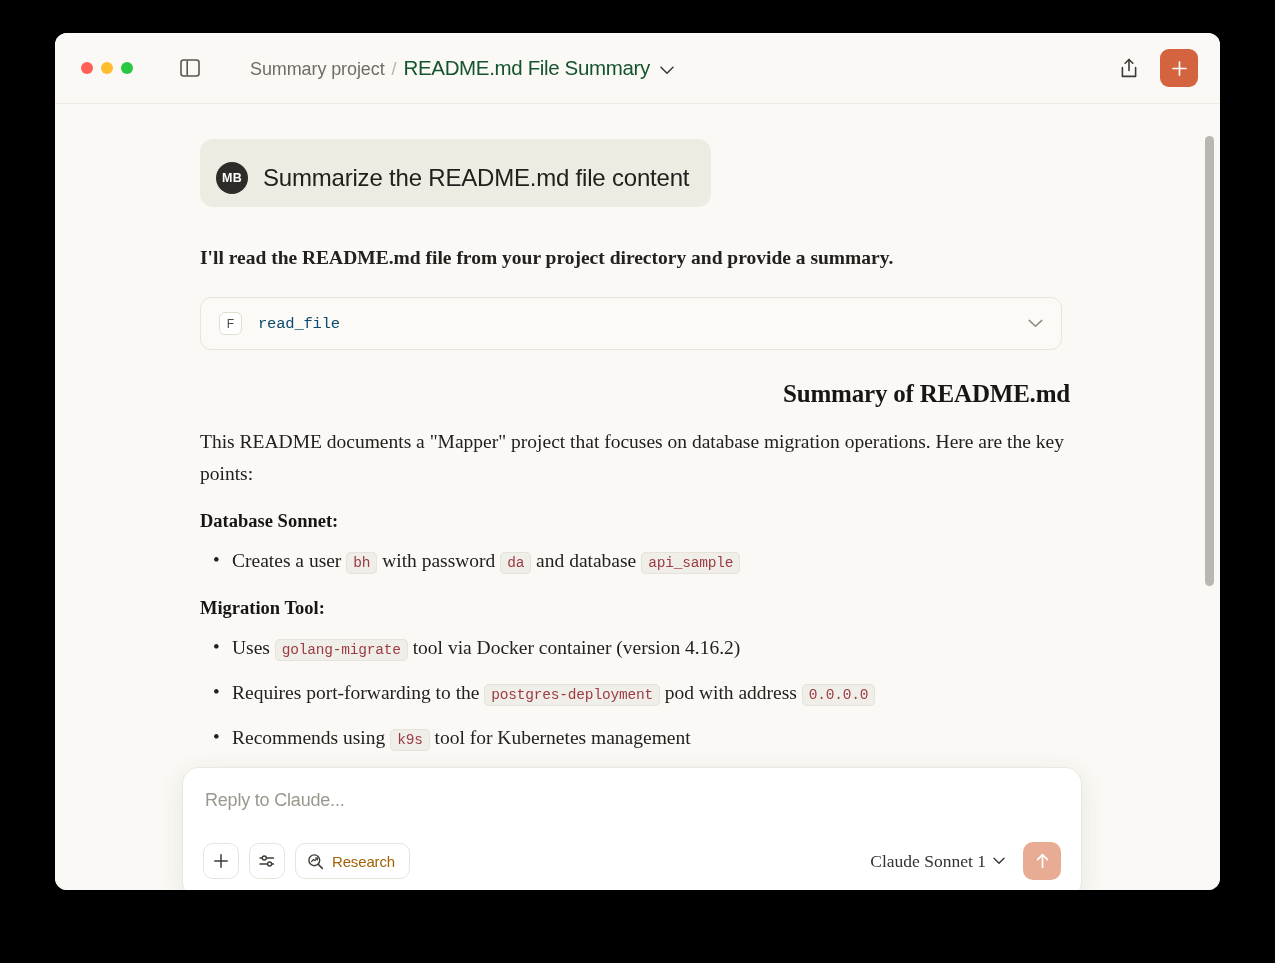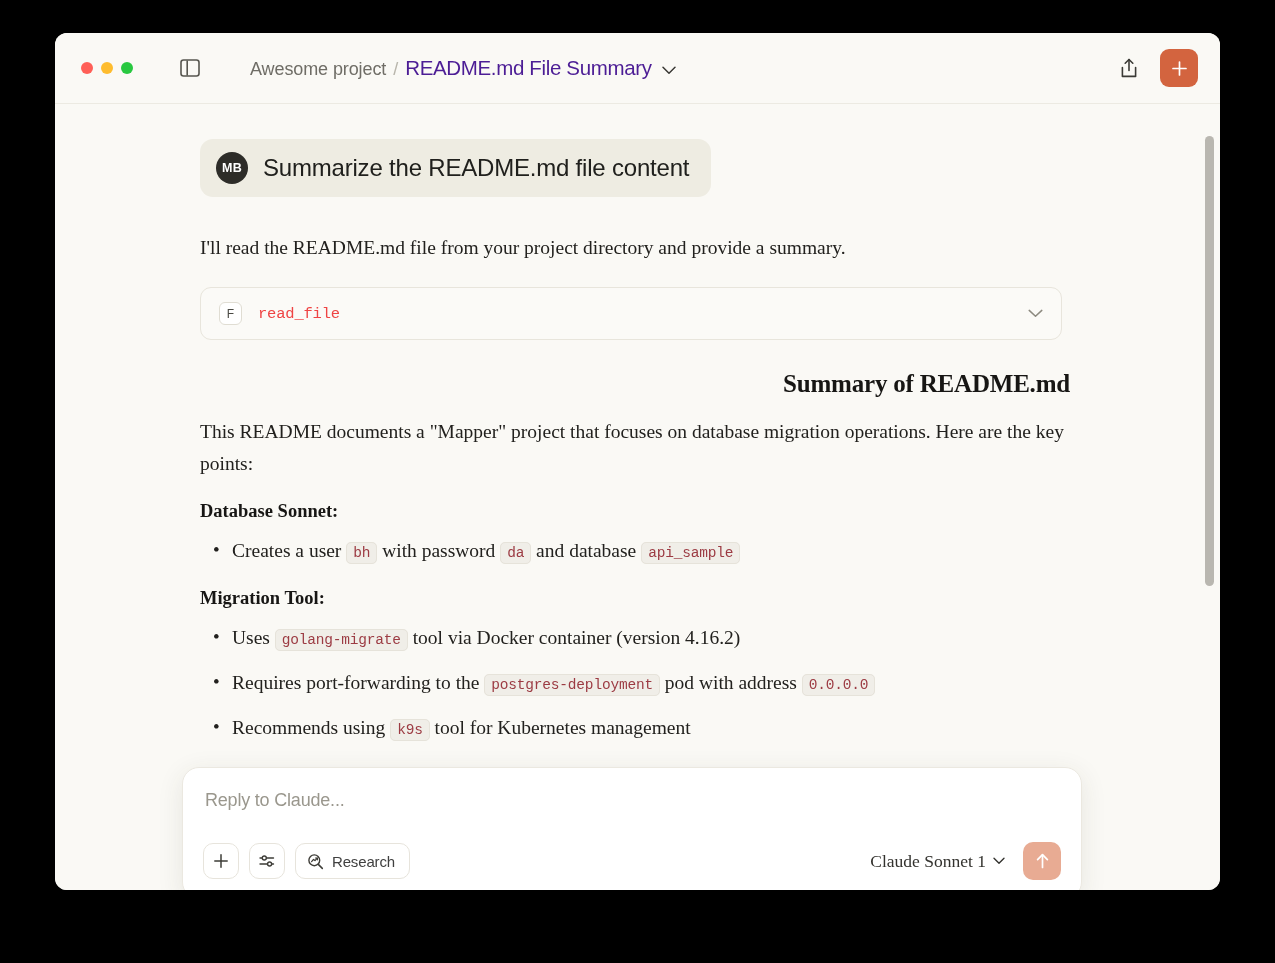--- a/index.html
+++ b/index.html
@@ -69,21 +69,21 @@
     color: #6f6d66;
     letter-spacing: -0.1px;
   }
   .crumb-sep {
     font-size: 18px;
     color: #b8b5ab;
     padding: 0 7px;
   }
   .crumb-title {
     font-size: 20.5px;
-    color: #4c1d95;
+    color: #14532d;
     letter-spacing: -0.35px;
   }
   .crumb-chev {
     margin-left: 10px;
     color: #3b3a36;
     display: inline-flex;
     align-items: center;
     cursor: pointer;
   }
 
@@ -129,21 +129,21 @@
     margin-left: 145px;
   }
 
   
   #user-message {
     display: inline-flex;
     align-items: center;
     gap: 15px;
     background: #eeece2;
     border-radius: 13px;
-    padding: 13px 22px 13px 16px;
+    padding: 23px 22px 13px 16px;
     max-width: 100%;
   }
   #user-avatar {
     width: 32px; height: 32px; flex: 0 0 32px;
     border-radius: 50%;
     background: #2d2c28;
     color: #ffffff;
     font-size: 12.5px;
     font-weight: 700;
     letter-spacing: 0.2px;
@@ -155,20 +155,21 @@
     letter-spacing: -0.2px;
   }
 
   
   #assistant-intro {
     margin-top: 36px;
     font-family: "Liberation Serif", serif;
     font-size: 19.5px;
     color: #22211e;
     line-height: 1.55;
+    font-weight: bold;
   }
 
   
   #tool-card {
     margin-top: 24px;
     width: 862px;
     height: 53px;
     background: #fbfaf7;
     border: 1px solid #e8e5dc;
     border-radius: 11px;
@@ -185,21 +186,21 @@
     display: flex; align-items: center; justify-content: center;
     font-family: "Liberation Sans", sans-serif;
     font-size: 12px;
     color: #4a4943;
     flex: 0 0 23px;
   }
   #tool-name {
     margin-left: 16px;
     font-family: "Liberation Mono", monospace;
     font-size: 15.5px;
-    color: #ef4444;
+    color: #0c4a6e;
     letter-spacing: -0.2px;
   }
   #tool-chevron {
     margin-left: auto;
     color: #8d8a80;
     display: flex; align-items: center;
   }
 
   
   #answer { margin-top: 30px; }
@@ -328,21 +329,21 @@
     justify-content: center;
     cursor: pointer;
     color: #3d3c37;
   }
   .cbtn-sq { width: 36px; margin-right: 10px; }
   #research-button {
     padding: 0 14px 0 11px;
     gap: 8px;
     font-family: "Liberation Sans", sans-serif;
     font-size: 15px;
-    color: #404040;
+    color: #a16207;
     letter-spacing: -0.15px;
   }
   #composer-right {
     margin-left: auto;
     display: flex;
     align-items: center;
     gap: 18px;
   }
   #model-selector {
     display: inline-flex;
@@ -377,21 +378,21 @@
     </div>
 
     <div id="sidebar-toggle">
       <svg width="20" height="18" viewBox="0 0 20 18" fill="none">
         <rect x="1" y="1" width="18" height="16" rx="2.5" stroke="#57564f" stroke-width="1.6"></rect>
         <line x1="7.2" y1="1.6" x2="7.2" y2="16.4" stroke="#57564f" stroke-width="1.6"></line>
       </svg>
     </div>
 
     <div id="breadcrumb">
-      <span class="crumb-project">Awesome project</span>
+      <span class="crumb-project">Summary project</span>
       <span class="crumb-sep">/</span>
       <span class="crumb-title">README.md File Summary</span>
       <span class="crumb-chev">
         <svg width="14" height="9" viewBox="0 0 14 9" fill="none">
           <path d="M1 1.3 L7 7.3 L13 1.3" stroke="#3b3a36" stroke-width="1.5" stroke-linecap="round" stroke-linejoin="round"></path>
         </svg>
       </span>
     </div>
 
     <div id="titlebar-right">

